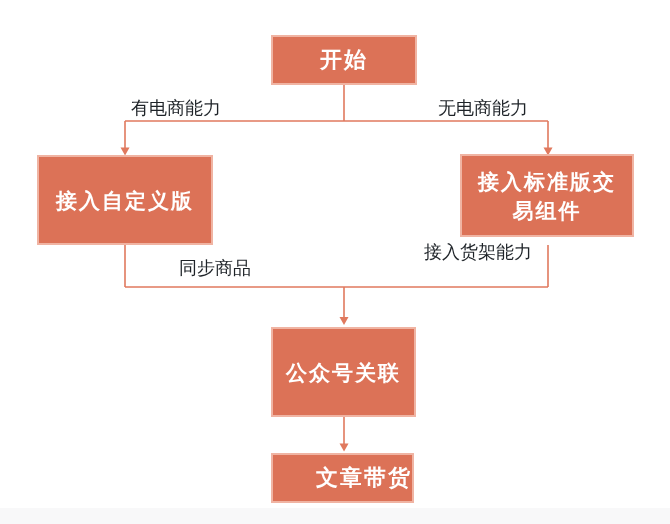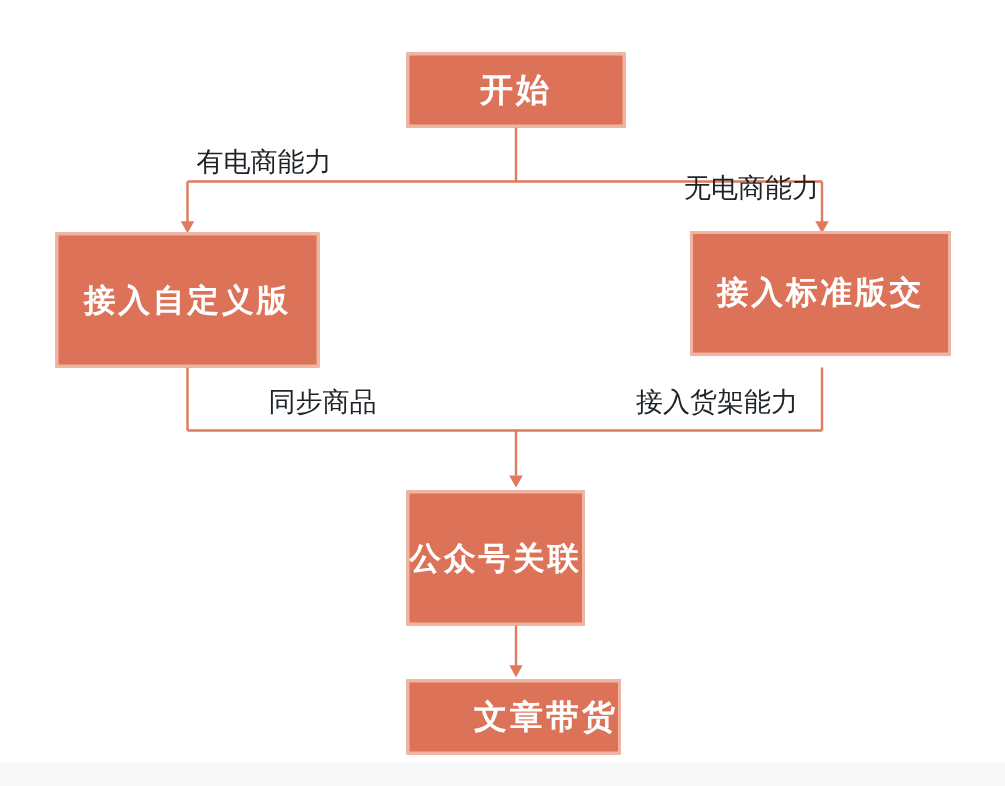--- a/index.html
+++ b/index.html
@@ -43,32 +43,32 @@
     align-items: center;
     justify-content: center;
     text-align: center;
     letter-spacing: 2px;
   }
   .node.single { font-size: 22px; }
   .node.double { font-size: 21px; line-height: 29px; }
   .node-start    { left: 271px; top: 35px;  width: 146px; height: 50px; }
   .node-custom   { left: 37px;  top: 155px; width: 176px; height: 90px; }
   .node-standard { left: 460px; top: 154px; width: 174px; height: 83px; }
-  .node-mini     { left: 271px; top: 327px; width: 119px; height: 90px; }
+  .node-mini     { left: 271px; top: 327px; width: 145px; height: 90px; }
   .node-article  { left: 271px; top: 453px; width: 143px; height: 50px; align-items: flex-end; }
   .edge-label {
     position: absolute;
     font-size: 18px;
     color: var(--label-text, #1e2328);
     white-space: nowrap;
   }
   .lbl-has-ecommerce { left: 131px; top: 96px; }
-  .lbl-no-ecommerce  { left: 456px; top: 96px; margin-top: 17px; }
+  .lbl-no-ecommerce  { left: 438px; top: 96px; }
   .lbl-sync-goods    { left: 133px; top: 256px; margin-left: 46px; }
-  .lbl-shelf-ability { left: 424px; top: 256px; }
+  .lbl-shelf-ability { left: 424px; top: 240px; }
   .footer-strip {
     position: absolute;
     left: 0;
     top: 508px;
     width: 670px;
     height: 16px;
     background: var(--footer-strip, #f8f8f9);
   }
 </style>
 </head>
@@ -98,20 +98,21 @@
 
   <span class="edge-label lbl-has-ecommerce">有电商能力</span>
   <span class="edge-label lbl-no-ecommerce">无电商能力</span>
 
   <div class="node double node-custom">
     <span>接入自定义版</span>
   </div>
 
   <div class="node double node-standard">
     <span>接入标准版交</span>
+    <span>易组件</span>
   </div>
 
   <span class="edge-label lbl-sync-goods">同步商品</span>
   <span class="edge-label lbl-shelf-ability">接入货架能力</span>
 
   <div class="node double node-mini">
     <span>公众号关联</span>
   </div>
 
   <div class="node single node-article">

